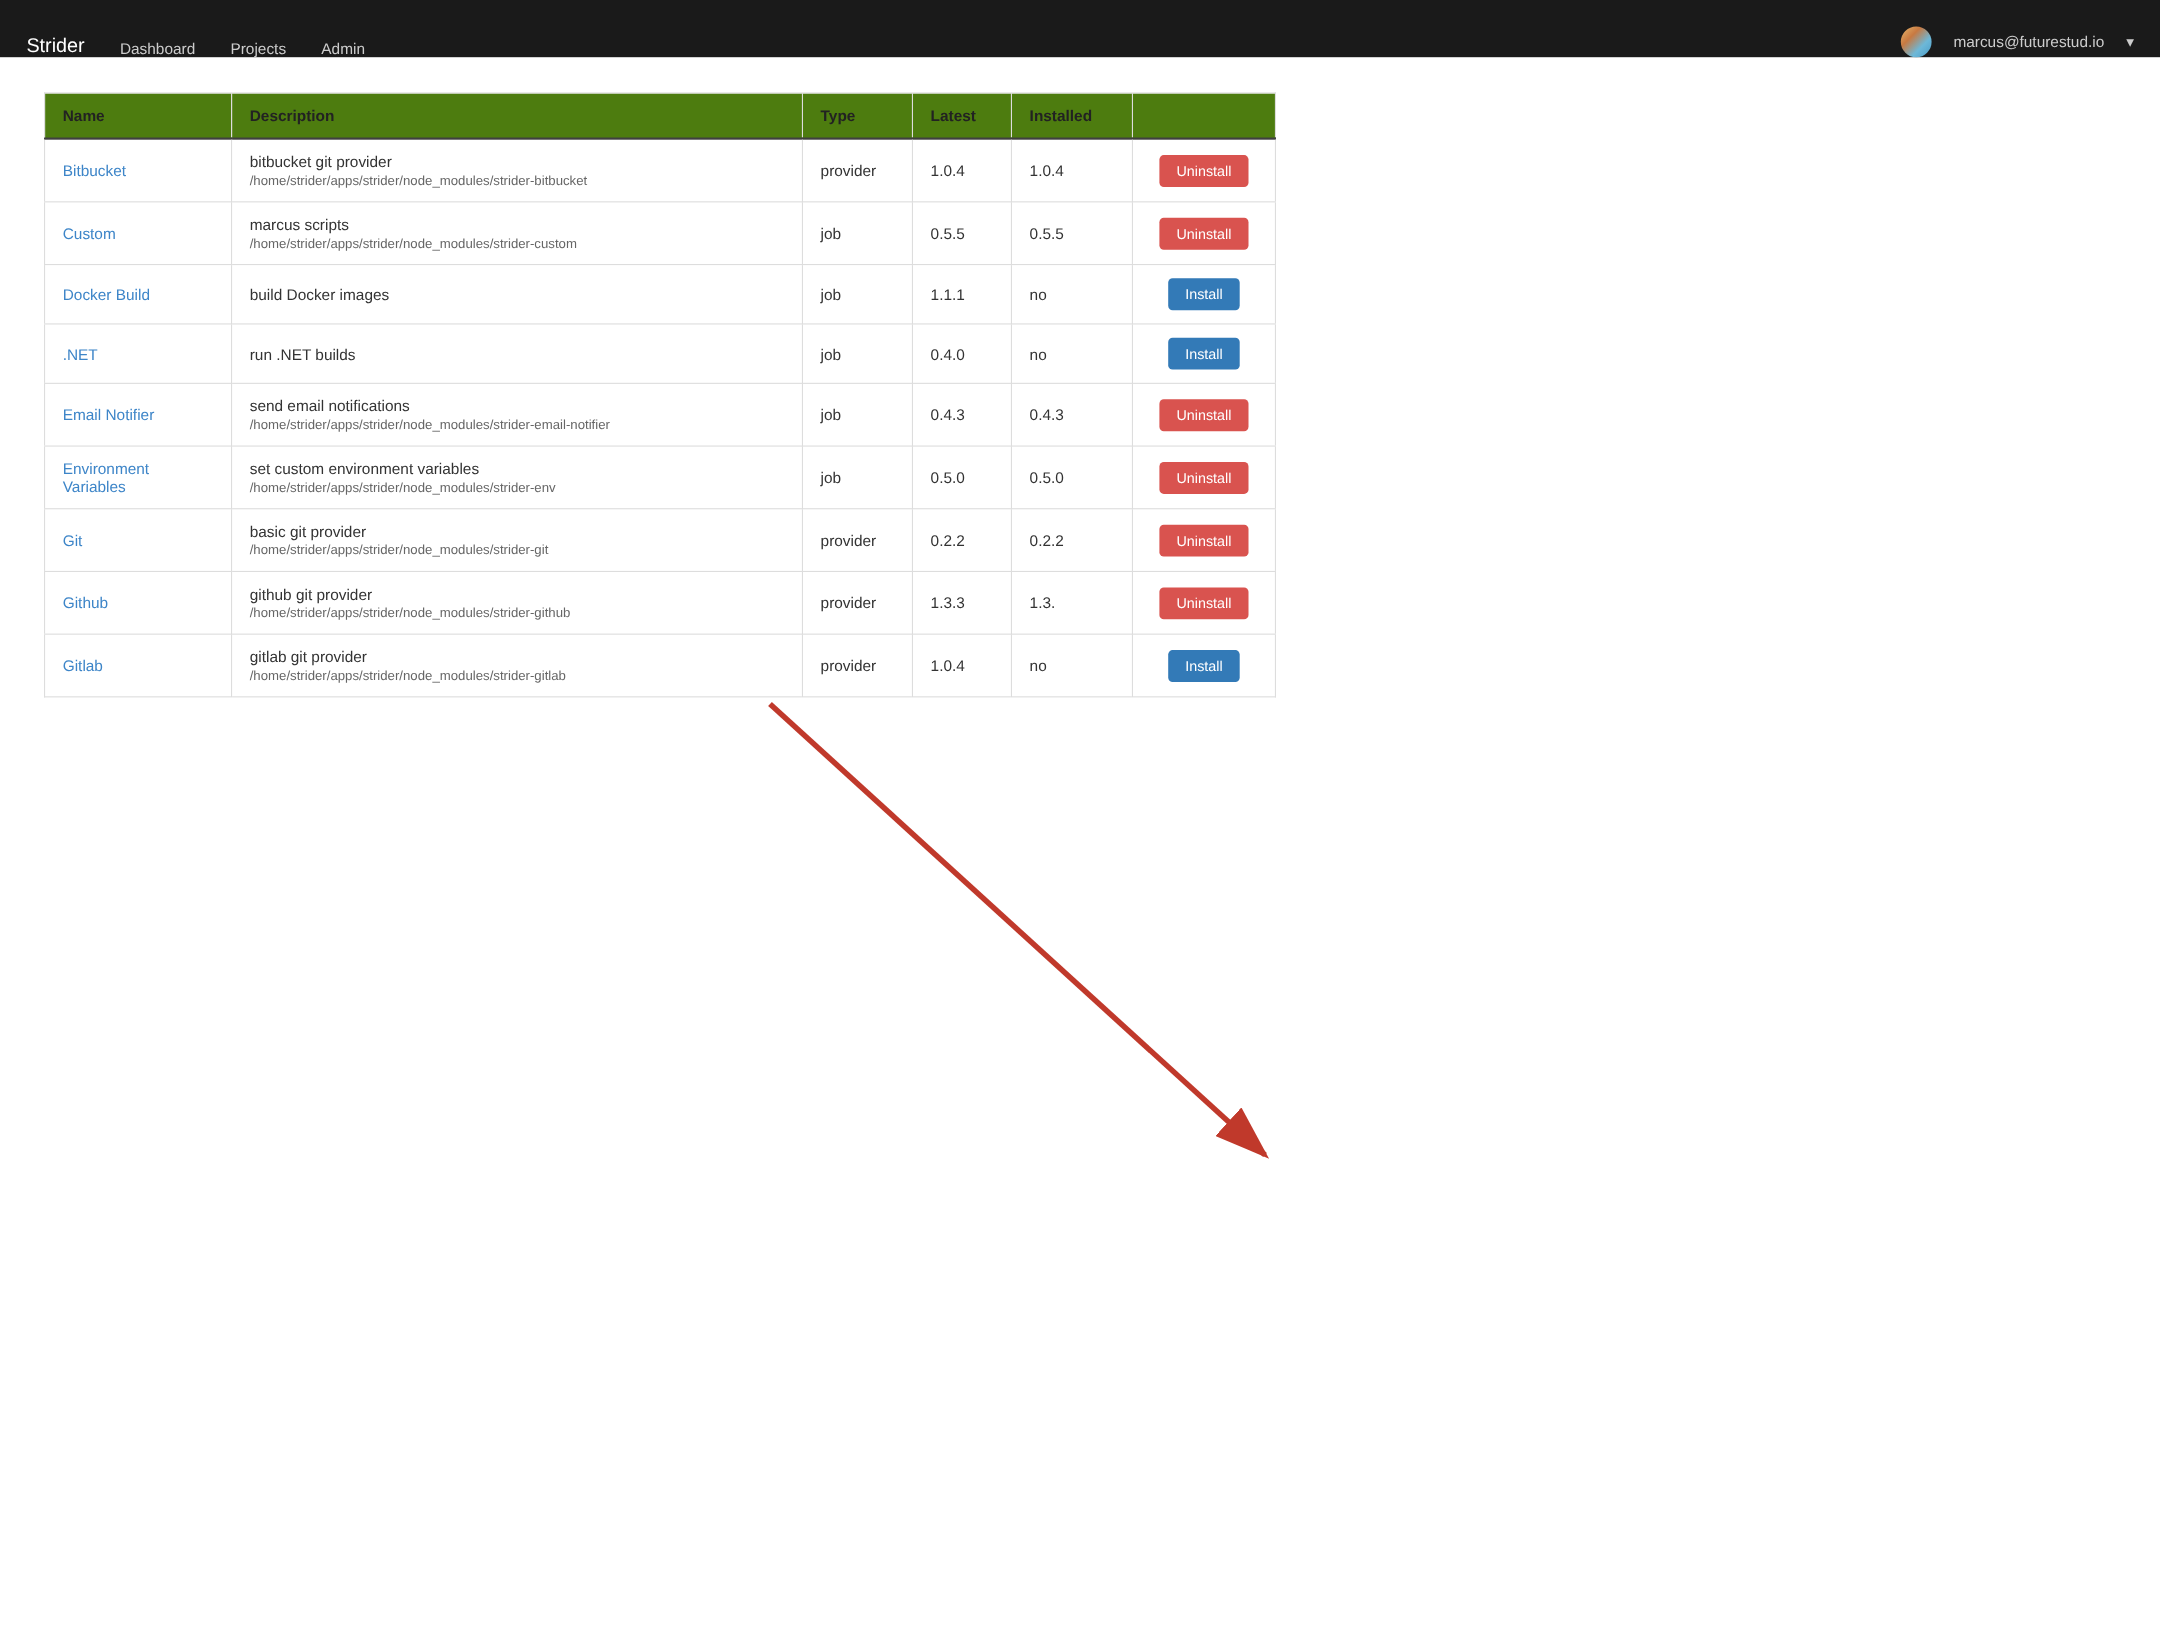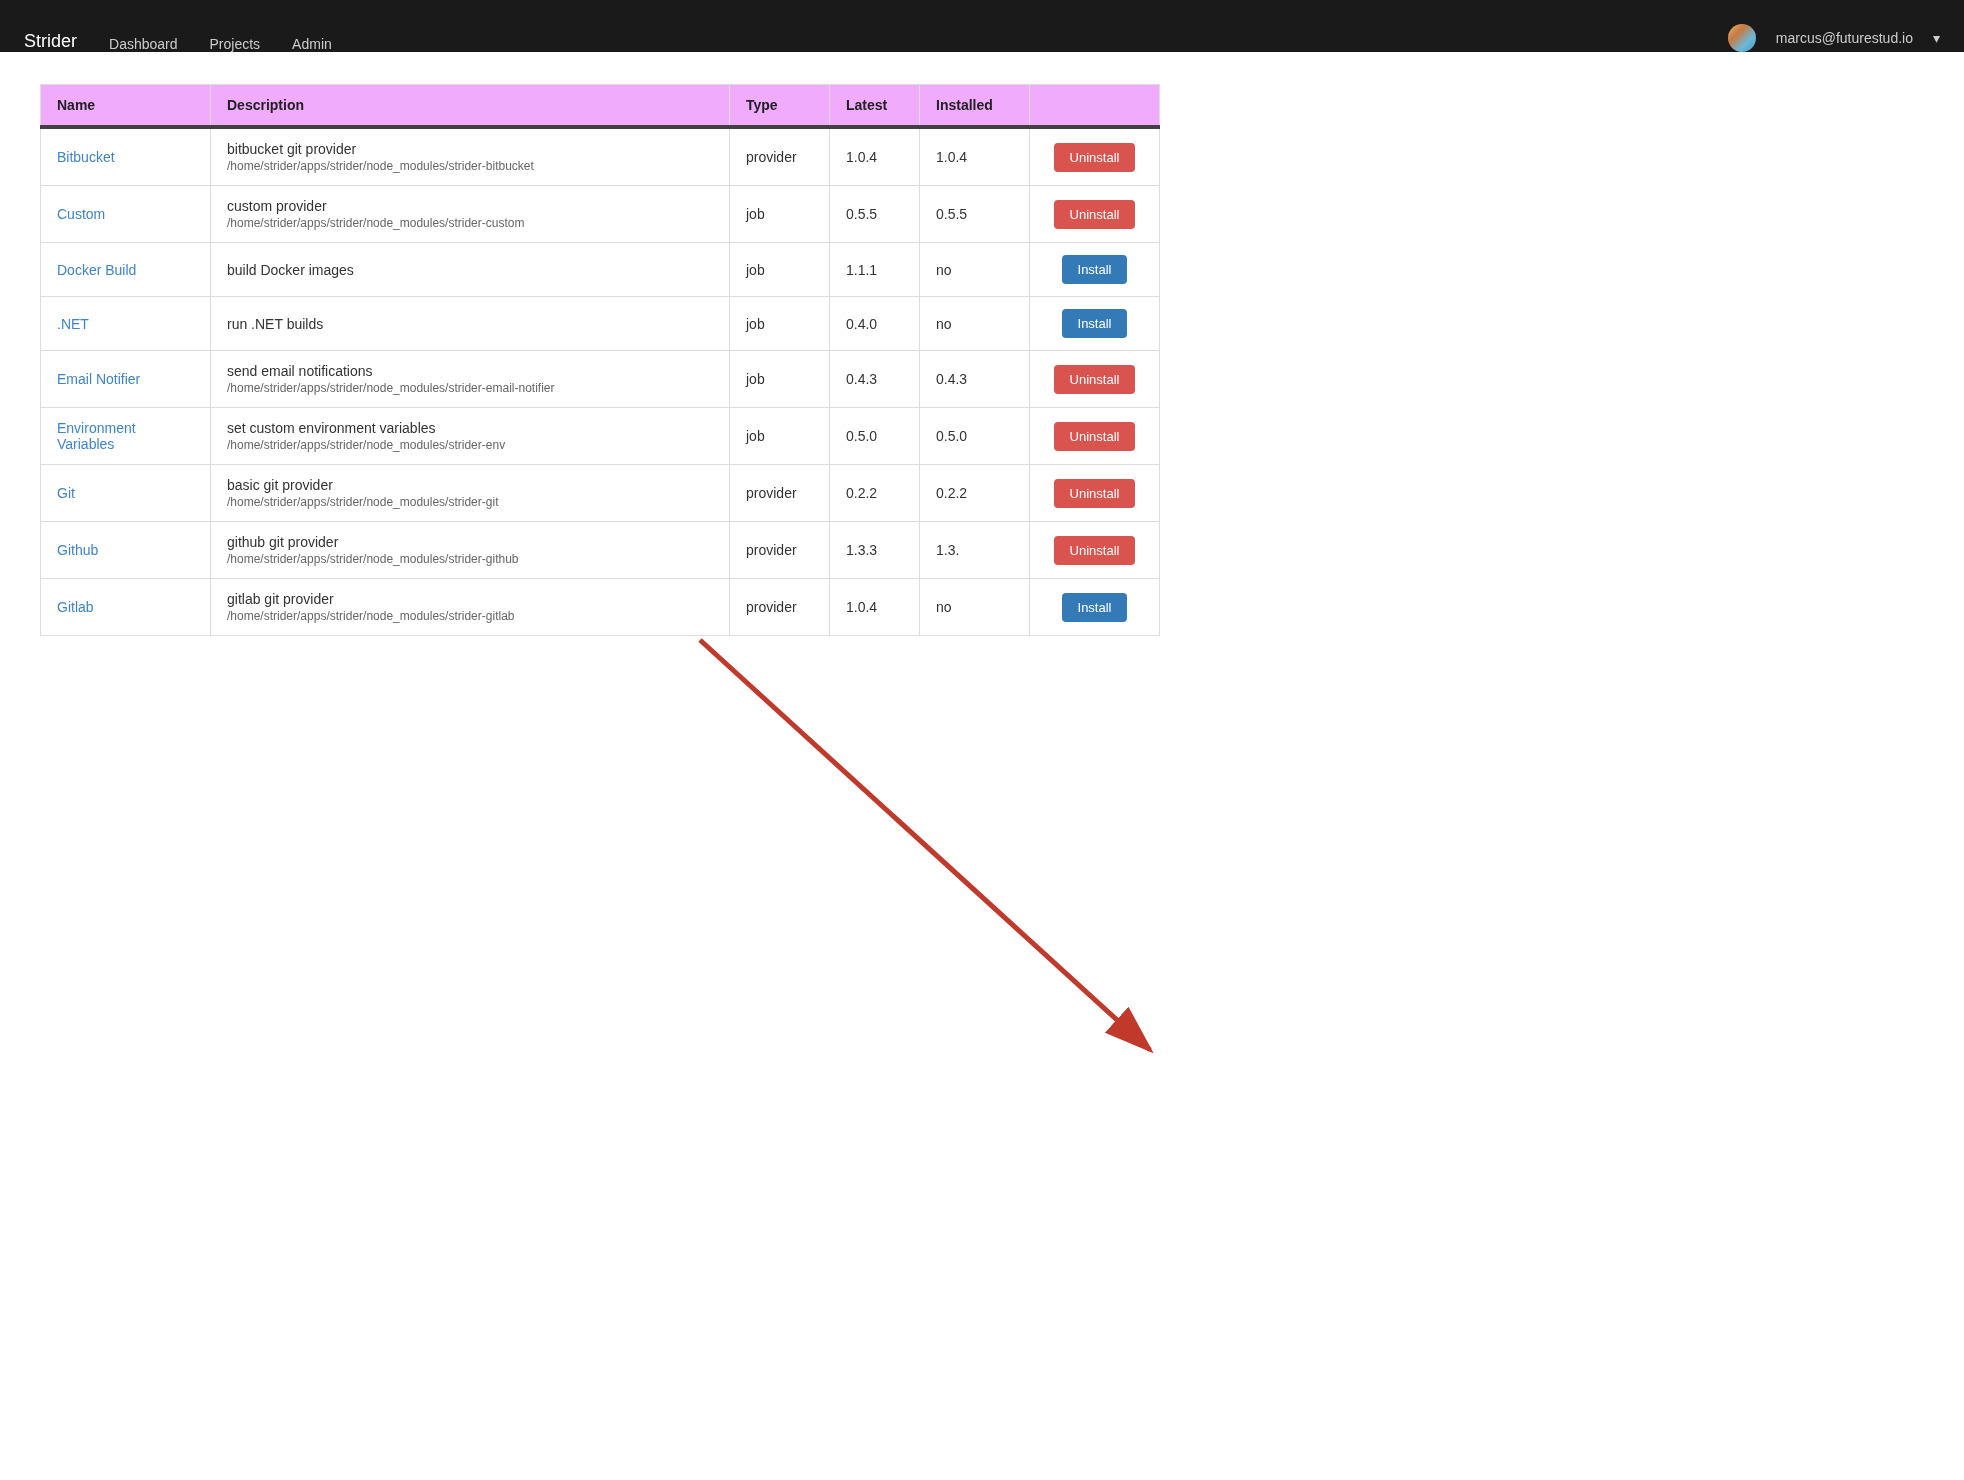--- a/index.html
+++ b/index.html
@@ -55,27 +55,27 @@
       margin-bottom: 24px;
     }
 
     
     .plugin-table {
       width: 100%;
       border-collapse: collapse;
       border: 1px solid #ddd;
     }
     .plugin-table th {
-      background: #f0abfc;
+      background: #4d7c0f;
       padding: 12px 16px;
       text-align: left;
       font-weight: 700;
       font-size: 14px;
       color: #222;
-      border-bottom: 4px solid #404040;
+      border-bottom: 2px solid #404040;
       border-right: 1px solid #ddd;
     }
     .plugin-table th:last-child { border-right: none; }
     .plugin-table td {
       padding: 12px 16px;
       border-bottom: 1px solid #ddd;
       border-right: 1px solid #ddd;
       vertical-align: middle;
     }
     .plugin-table td:last-child { border-right: none; }
@@ -166,21 +166,21 @@
             <div class="plugin-desc-path">/home/strider/apps/strider/node_modules/strider-bitbucket</div>
           </td>
           <td class="col-type">provider</td>
           <td class="col-latest">1.0.4</td>
           <td class="col-installed">1.0.4</td>
           <td class="col-action"><button class="btn-uninstall">Uninstall</button></td>
         </tr>
         <tr>
           <td class="col-name"><a class="plugin-name-link" href="#">Custom</a></td>
           <td class="col-desc">
-            <div class="plugin-desc-main">custom provider</div>
+            <div class="plugin-desc-main">marcus scripts</div>
             <div class="plugin-desc-path">/home/strider/apps/strider/node_modules/strider-custom</div>
           </td>
           <td class="col-type">job</td>
           <td class="col-latest">0.5.5</td>
           <td class="col-installed">0.5.5</td>
           <td class="col-action"><button class="btn-uninstall">Uninstall</button></td>
         </tr>
         <tr>
           <td class="col-name"><a class="plugin-name-link" href="#">Docker Build</a></td>
           <td class="col-desc">

